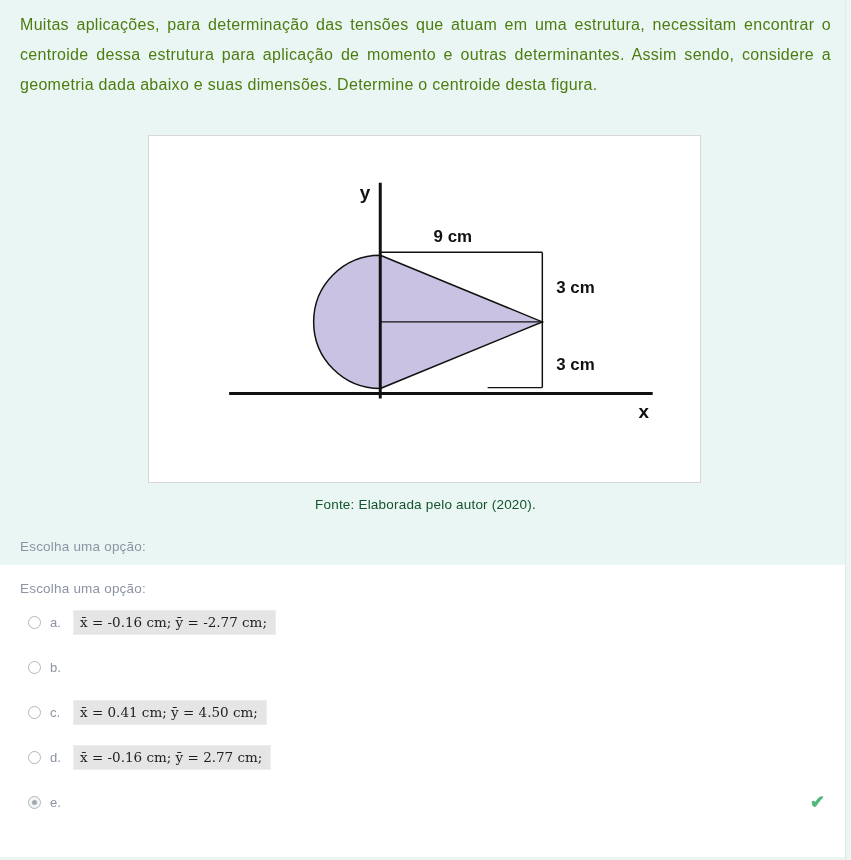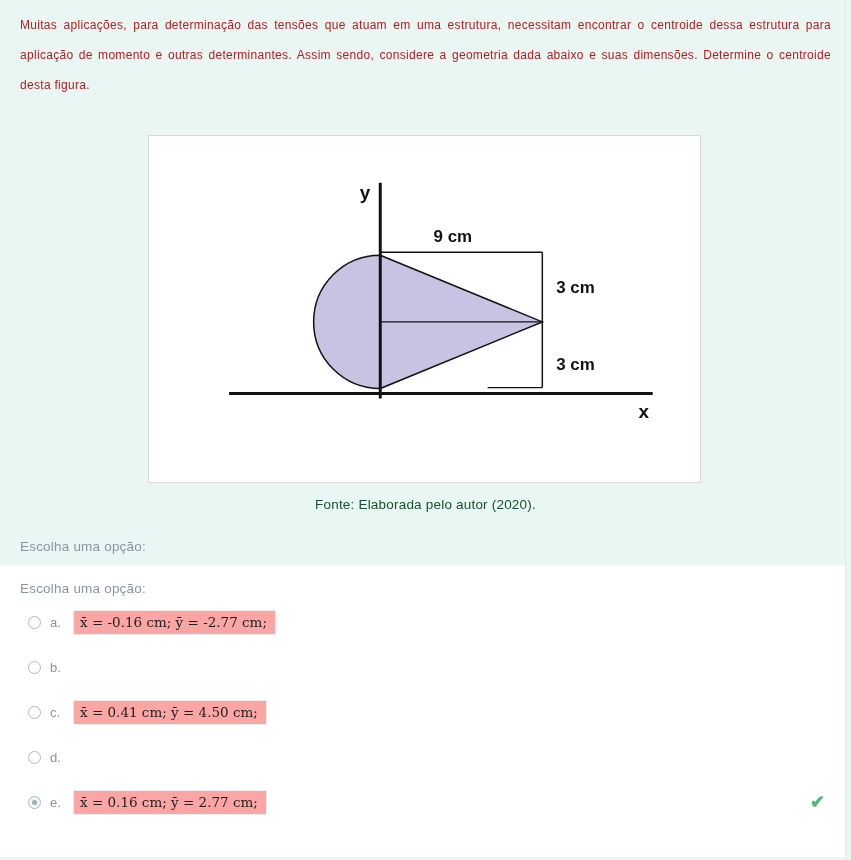--- a/index.html
+++ b/index.html
@@ -4,21 +4,21 @@
 <style>
   * { margin:0; padding:0; box-sizing:border-box; }
   html,body { background:#ffffff; }
   .page {
     position:relative; width:851px; height:860px;
     background:#eaf6f4; overflow:hidden;
     font-family:"Liberation Sans", sans-serif;
   }
   .question-text {
     position:absolute; left:20px; top:10px; width:811px;
-    color:#b91c1c; font-size:12px; line-height:30px;
+    color:#4d7c0f; font-size:16px; line-height:30px;
     letter-spacing:0.3px; text-align:justify;
   }
   .figure-wrap {
     position:absolute; left:148px; top:135px; width:553px; height:348px;
     background:#ffffff; border:1px solid #d8d8d8;
   }
   .figure-wrap svg { display:block; width:100%; height:100%; }
   .figure-wrap text {
     font-family:"Liberation Sans", sans-serif; font-weight:bold; fill:#111111;
   }
@@ -52,21 +52,21 @@
     border:1px solid #aeb9bf; border-radius:50%; background:#fff;
   }
   .option-row.selected .radio { background:#f2f4f5; }
   .option-row.selected .radio::after {
     content:""; position:absolute; left:3px; top:3px; width:5px; height:5px;
     border-radius:50%; background:#9fabb1;
   }
   .option-letter { color:#8b94a3; font-size:13px; min-width:14px; }
   .option-formula {
     font-family:"DejaVu Serif", serif; font-size:13.5px; color:#1f1f1f;
-    background:#fca5a5; border:1px solid #ededed; padding:3px 8px 4px 6px;
+    background:#e5e5e5; border:1px solid #ededed; padding:3px 8px 4px 6px;
     white-space:nowrap;
   }
   .check {
     margin-left:auto; font-size:18px; font-weight:bold;
     visibility:hidden; line-height:1;
   }
   .option-row.correct .check { visibility:visible; }
   .edge-line {
     position:absolute; top:0; left:845px; width:1px; height:860px;
     background:#e3e9e8;
@@ -124,25 +124,25 @@
     <div class="option-row">
       <span class="radio"></span>
       <span class="option-letter">c.</span>
       <span class="option-formula">x̄ = 0.41 cm; ȳ = 4.50 cm;</span>
       <span class="check" style="color: rgb(77, 184, 121);">✔</span>
     </div>
 
     <div class="option-row">
       <span class="radio"></span>
       <span class="option-letter">d.</span>
+      <span class="option-formula">x̄ = -0.16 cm; ȳ = 2.77 cm;</span>
       <span class="check" style="color: rgb(77, 184, 121);">✔</span>
     </div>
 
     <div class="option-row selected correct">
       <span class="radio"></span>
       <span class="option-letter">e.</span>
-      <span class="option-formula">x̄ = 0.16 cm; ȳ = 2.77 cm;</span>
       <span class="check" style="color: rgb(77, 184, 121);">✔</span>
     </div>
   </div>
 
   <div class="edge-line"></div>
 </div>
 
 </body></html>

